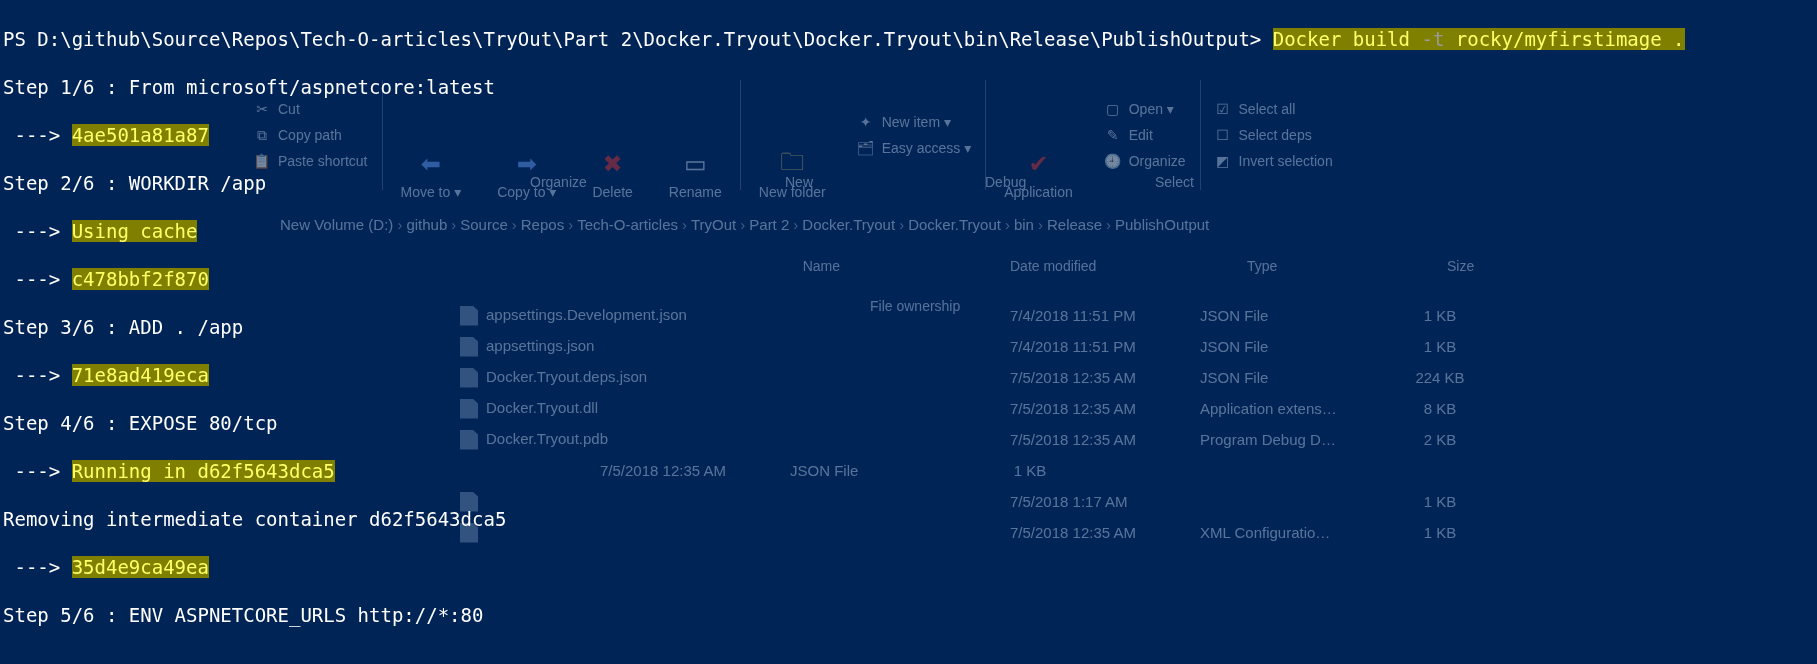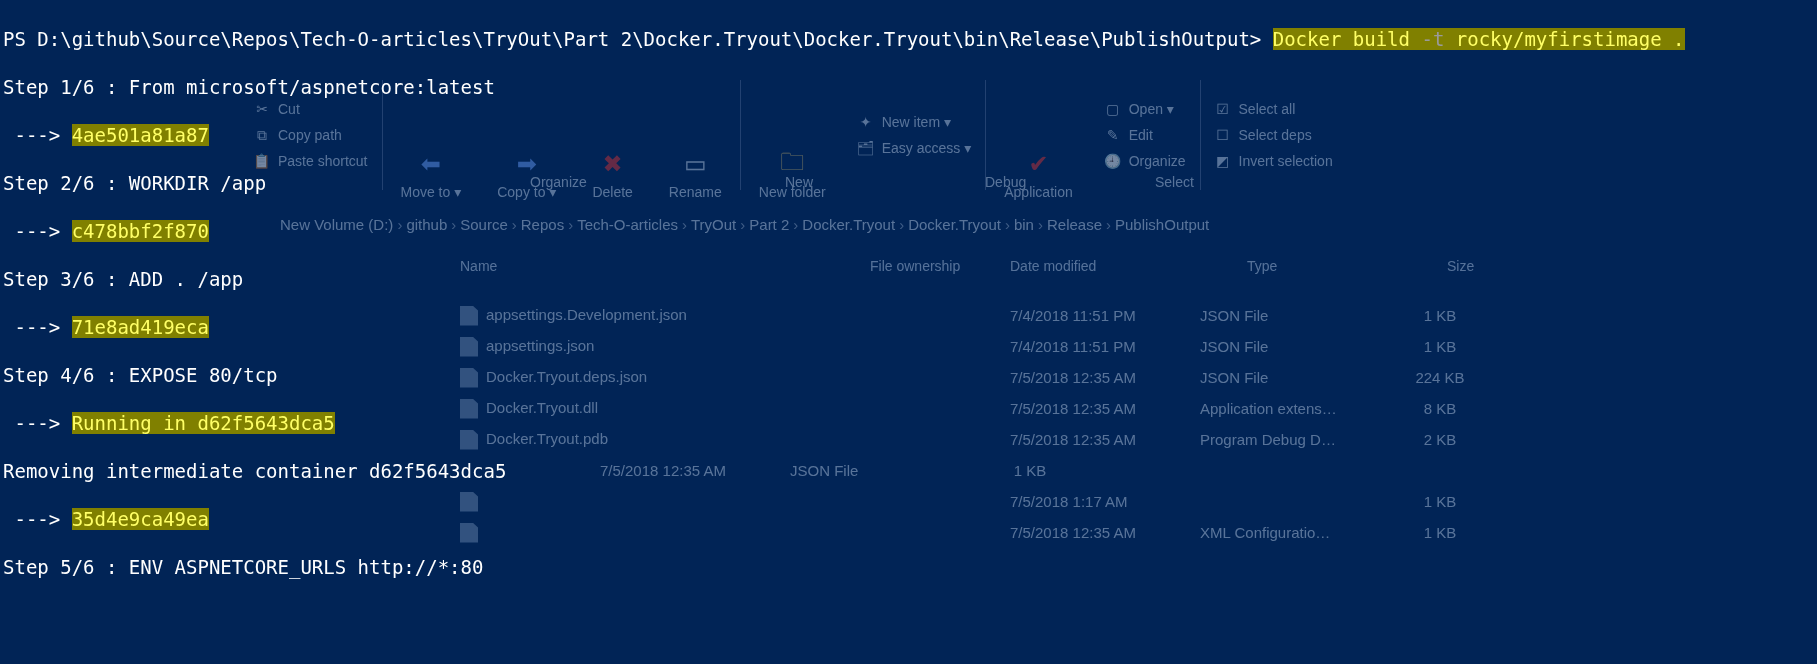--- a/index.html
+++ b/index.html
@@ -16,22 +16,22 @@
   .sep { width:1px; background:#4a6693; height:110px; align-self:center; }
   .smallrow { display:flex; flex-direction:column; gap:10px; padding:0 14px; font-size:14px; justify-content:center; }
   .smallrow div { display:flex; align-items:center; gap:8px; white-space:nowrap; }
   .ic-s { width:16px; height:16px; display:inline-flex; align-items:center; justify-content:center; font-size:14px; }
 
   .breadcrumb { position:absolute; top:216px; left:240px; display:flex; gap:4px; font-size:15px; align-items:center; white-space:nowrap; }
   .breadcrumb span.sep-c { opacity:.7; }
 
   .col-headers { position:absolute; top:258px; left:420px; display:flex; font-size:14px; color:#bcd0eb; }
   .col-headers div { padding-right:30px; }
-  .col-headers .cname { width:410px; }
-  .col-headers .cown { width:140px; }
+  .col-headers .cname { width:410px;text-align:right; }
+  .col-headers .cown { width:140px;margin-top:40px; }
   .col-headers .cdate { width:190px; }
   .col-headers .ctype { width:200px;margin-left:47px; }
   .col-headers .csize { width:120px; }
 
   .filelist { position:absolute; top:300px; left:420px; font-size:15px; }
   .filelist .row { display:flex; height:31px; align-items:center; }
   .filelist .fname { width:410px; display:flex; align-items:flex-start; gap:8px; }
   .filelist .fown  { width:140px; }
   .filelist .fdate { width:190px; }
   .filelist .ftype { width:200px; overflow:hidden; text-overflow:ellipsis; white-space:nowrap; }
@@ -250,20 +250,21 @@
         <div class="fsize">1 KB</div>
       </div>
     </div>
 </div>
 
 <div class="console">
 <span style="display: block;"><span>PS D:\github\Source\Repos\Tech-O-articles\TryOut\Part 2\Docker.Tryout\Docker.Tryout\bin\Release\PublishOutput&gt; </span><span class="hl"><span>Docker build </span><span class="gray">-t</span><span> rocky/myfirstimage .</span></span></span>
 <span style="display: block;">Step 1/6 : From microsoft/aspnetcore:latest</span>
 <span style="display: block;"><span> ---&gt; </span><span class="hl">4ae501a81a87</span></span>
 <span style="display: block;">Step 2/6 : WORKDIR /app</span>
+<span style="display: block;"><span> ---&gt; </span><span class="hl">Using cache</span></span>
 <span style="display: block;"><span> ---&gt; </span><span class="hl">c478bbf2f870</span></span>
 <span style="display: block;">Step 3/6 : ADD . /app</span>
 <span style="display: block;"><span> ---&gt; </span><span class="hl">71e8ad419eca</span></span>
 <span style="display: block;">Step 4/6 : EXPOSE 80/tcp</span>
 <span style="display: block;"><span> ---&gt; </span><span class="hl">Running in d62f5643dca5</span></span>
 <span style="display: block;">Removing intermediate container d62f5643dca5</span>
 <span style="display: block;"><span> ---&gt; </span><span class="hl">35d4e9ca49ea</span></span>
 <span style="display: block;">Step 5/6 : ENV ASPNETCORE_URLS http://*:80</span>
 
 

